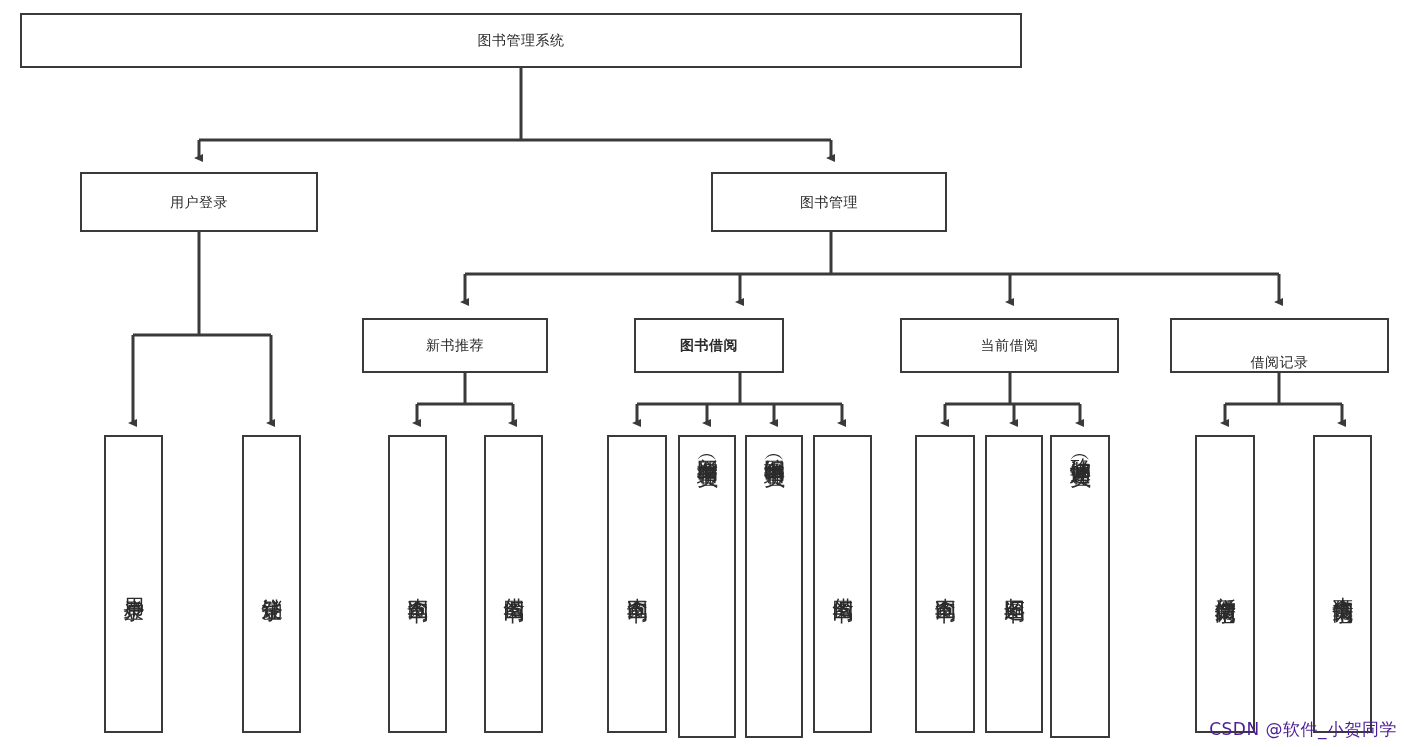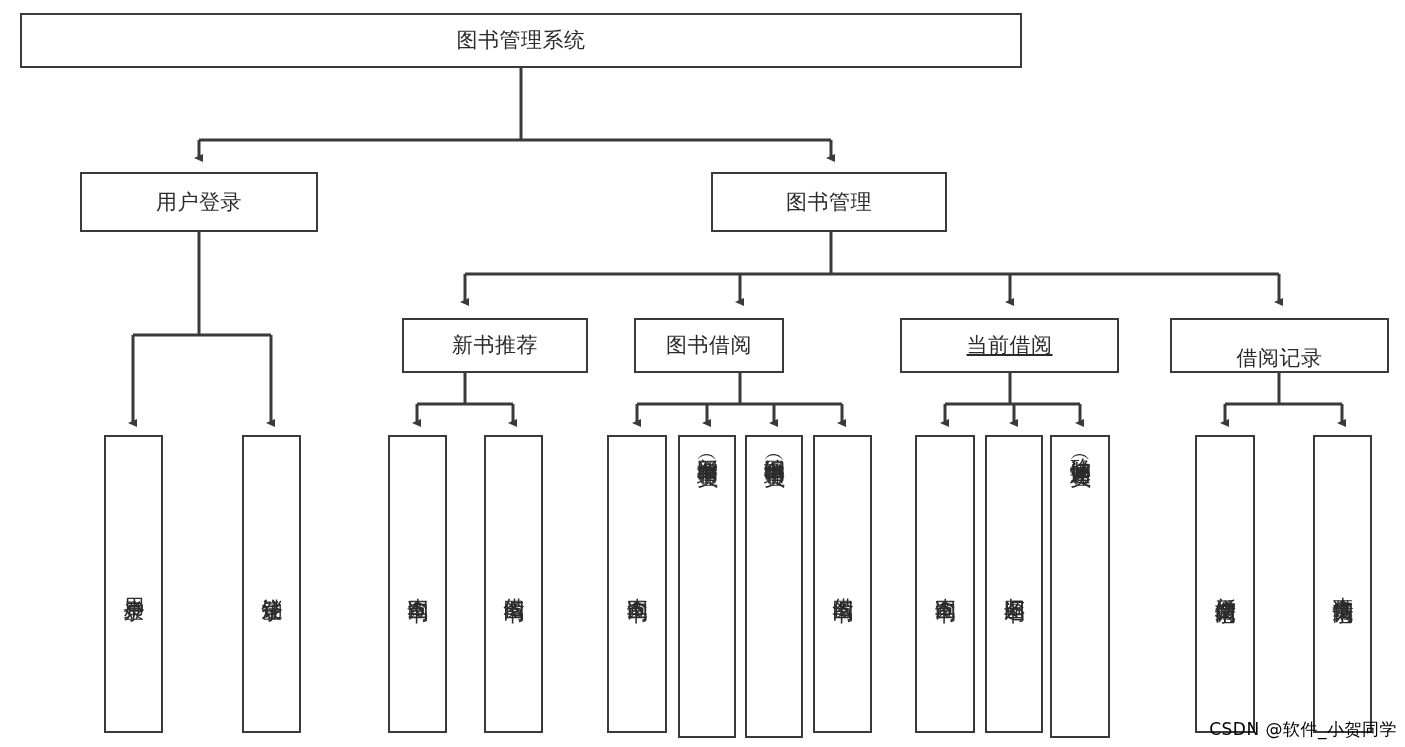--- a/index.html
+++ b/index.html
@@ -23,21 +23,21 @@
     border: 2.5px solid #3a3a3a;
     background: #ffffff;
     color: #2b2b2b;
     display: flex;
     align-items: center;
     justify-content: center;
     text-align: center;
     line-height: 1.18;
   }
   .node.horiz {
-    font-size: 21px;
+    font-size: 14px;
     letter-spacing: 0.5px;
   }
   .node.vert {
     writing-mode: vertical-rl;
     text-orientation: upright;
     font-size: 21px;
     letter-spacing: 1.5px;
     padding-top: 4px;
     padding-bottom: 4px;
     justify-content: center;
@@ -56,21 +56,21 @@
     top: 0;
     width: 1405px;
     height: 747px;
     pointer-events: none;
   }
   .watermark {
     position: absolute;
     right: 8px;
     bottom: 6px;
     font-size: 17px;
-    color: #000000;
+    color: #4c1d95;
     letter-spacing: 0.5px;
     white-space: nowrap;
   }
 </style>
 </head>
 <body>
 
 <div id="canvas">
 
   <svg class="links" viewBox="0 0 1405 747">
@@ -128,29 +128,29 @@
   </div>
 
   <div class="node horiz" style="left:80px; top:172px; width:238px; height:60px;">
     <span class="label">用户登录</span>
   </div>
 
   <div class="node horiz" style="left:711px; top:172px; width:236px; height:60px;text-align:right;">
     <span class="label">图书管理</span>
   </div>
 
-  <div class="node horiz" style="left:362px; top:318px; width:186px; height:55px;margin-left:40px;">
+  <div class="node horiz" style="left:362px; top:318px; width:186px; height:55px;">
     <span class="label">新书推荐</span>
   </div>
 
-  <div class="node horiz" style="left:634px; top:318px; width:150px; height:55px;">
+  <div class="node horiz" style="left:634px; top:318px; width:150px; height:55px;font-weight:bold;">
     <span class="label">图书借阅</span>
   </div>
 
-  <div class="node horiz" style="left:900px; top:318px; width:219px; height:55px;text-decoration:underline;">
+  <div class="node horiz" style="left:900px; top:318px; width:219px; height:55px;">
     <span class="label">当前借阅</span>
   </div>
 
   <div class="node horiz" style="left:1170px; top:318px; width:219px; height:55px;align-items:flex-end;">
     <span class="label">借阅记录</span>
   </div>
 
   <div class="node vert" style="left:104px; top:435px; width:59px; height:298px;">
     <span class="label">用户登录</span>
   </div>

